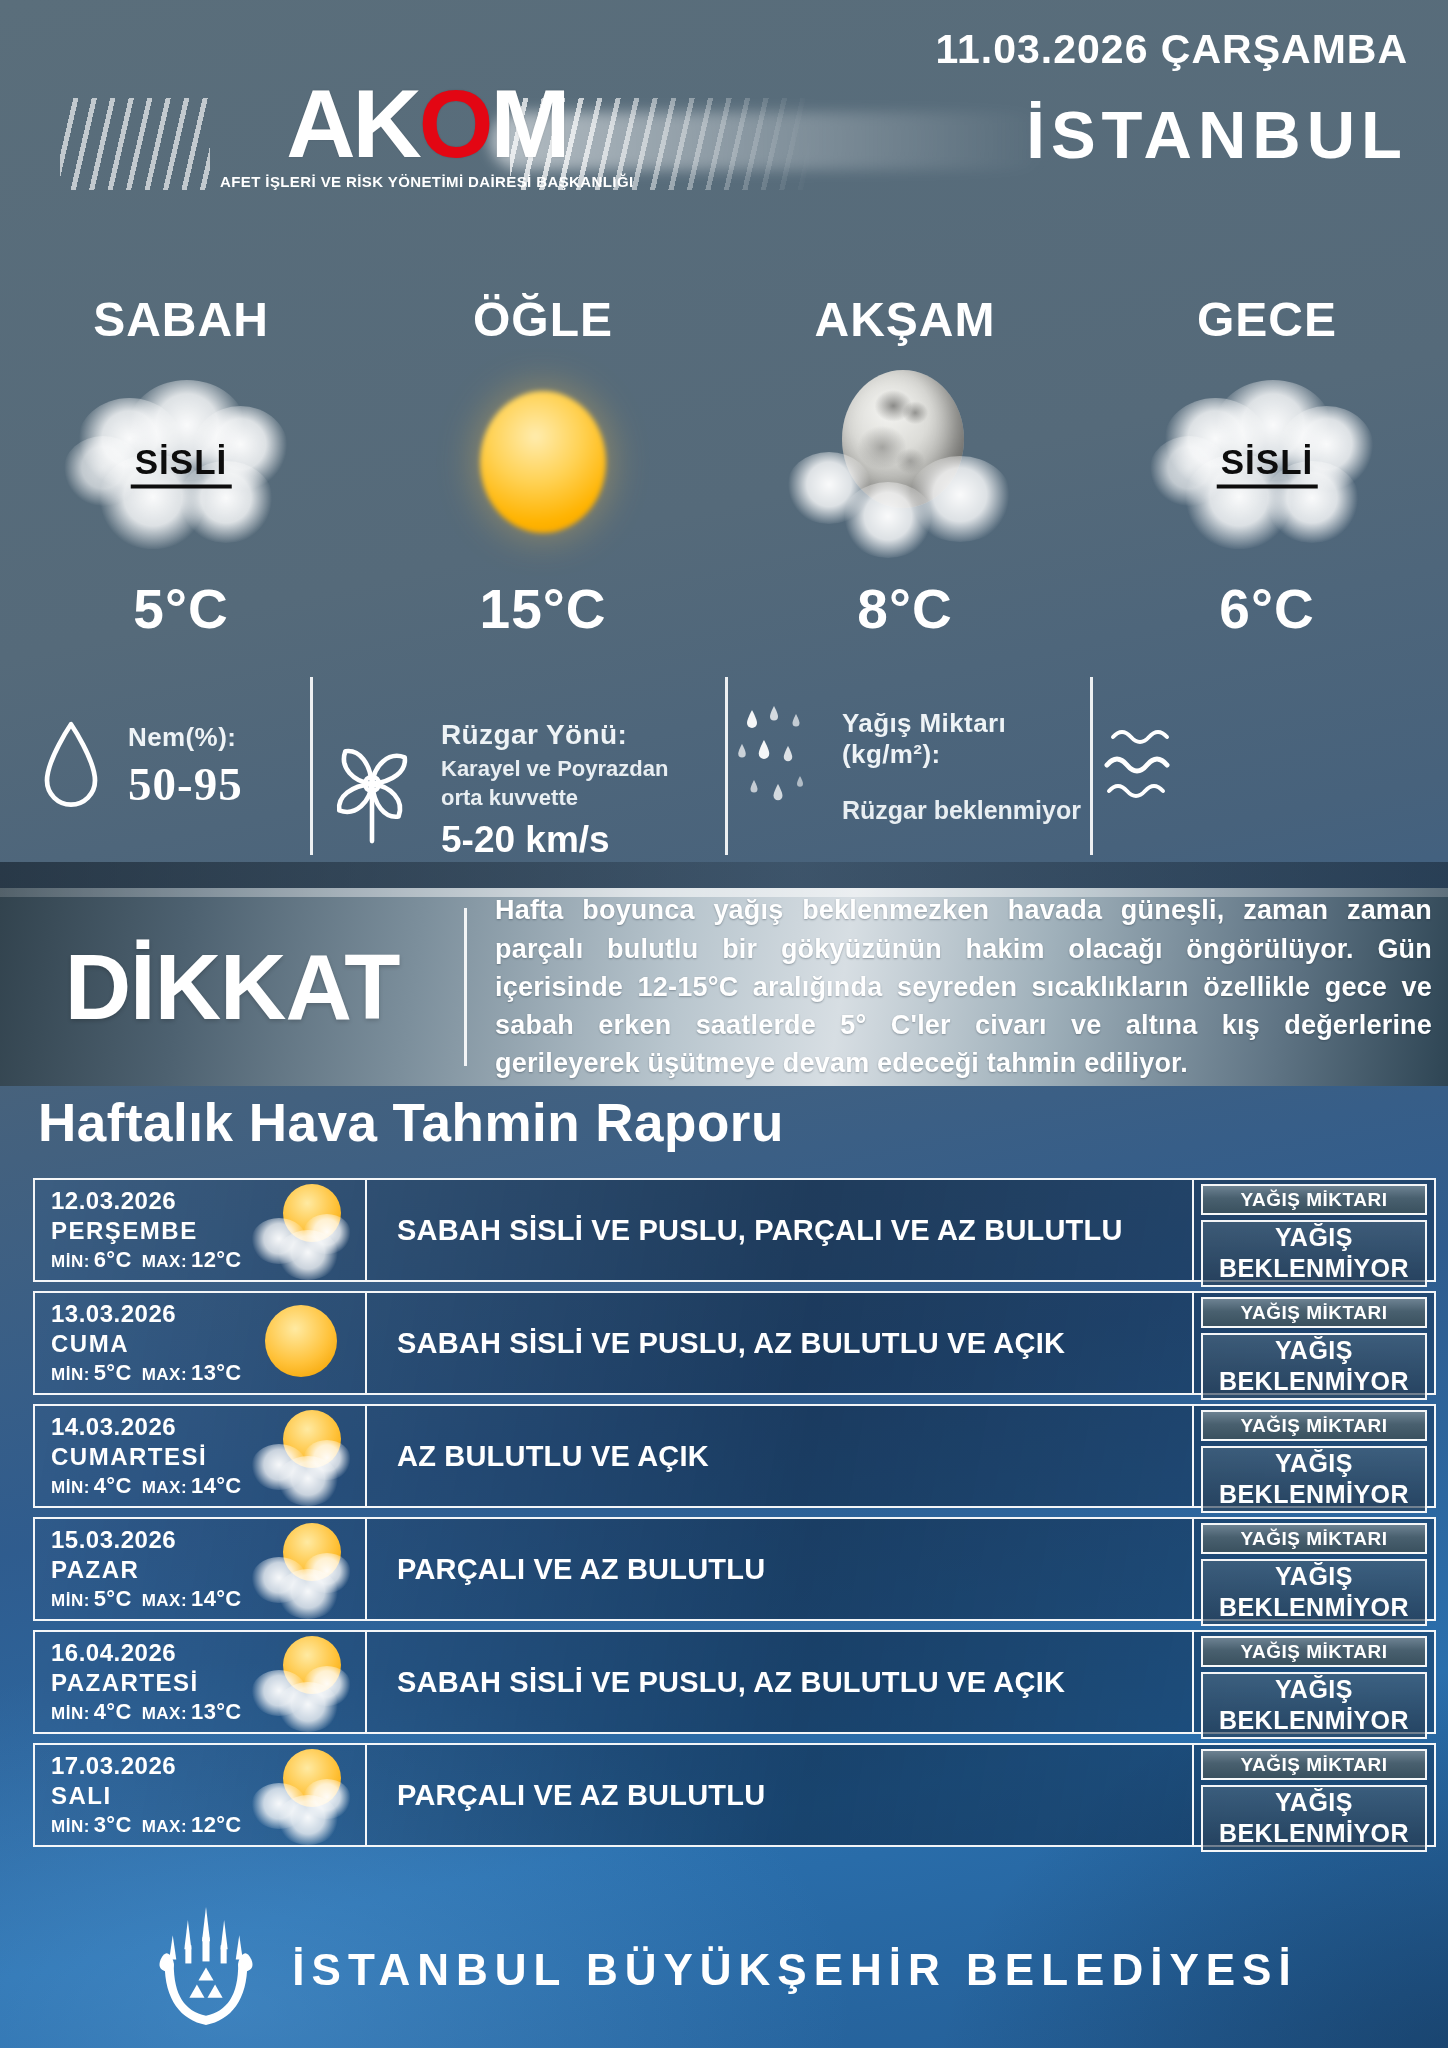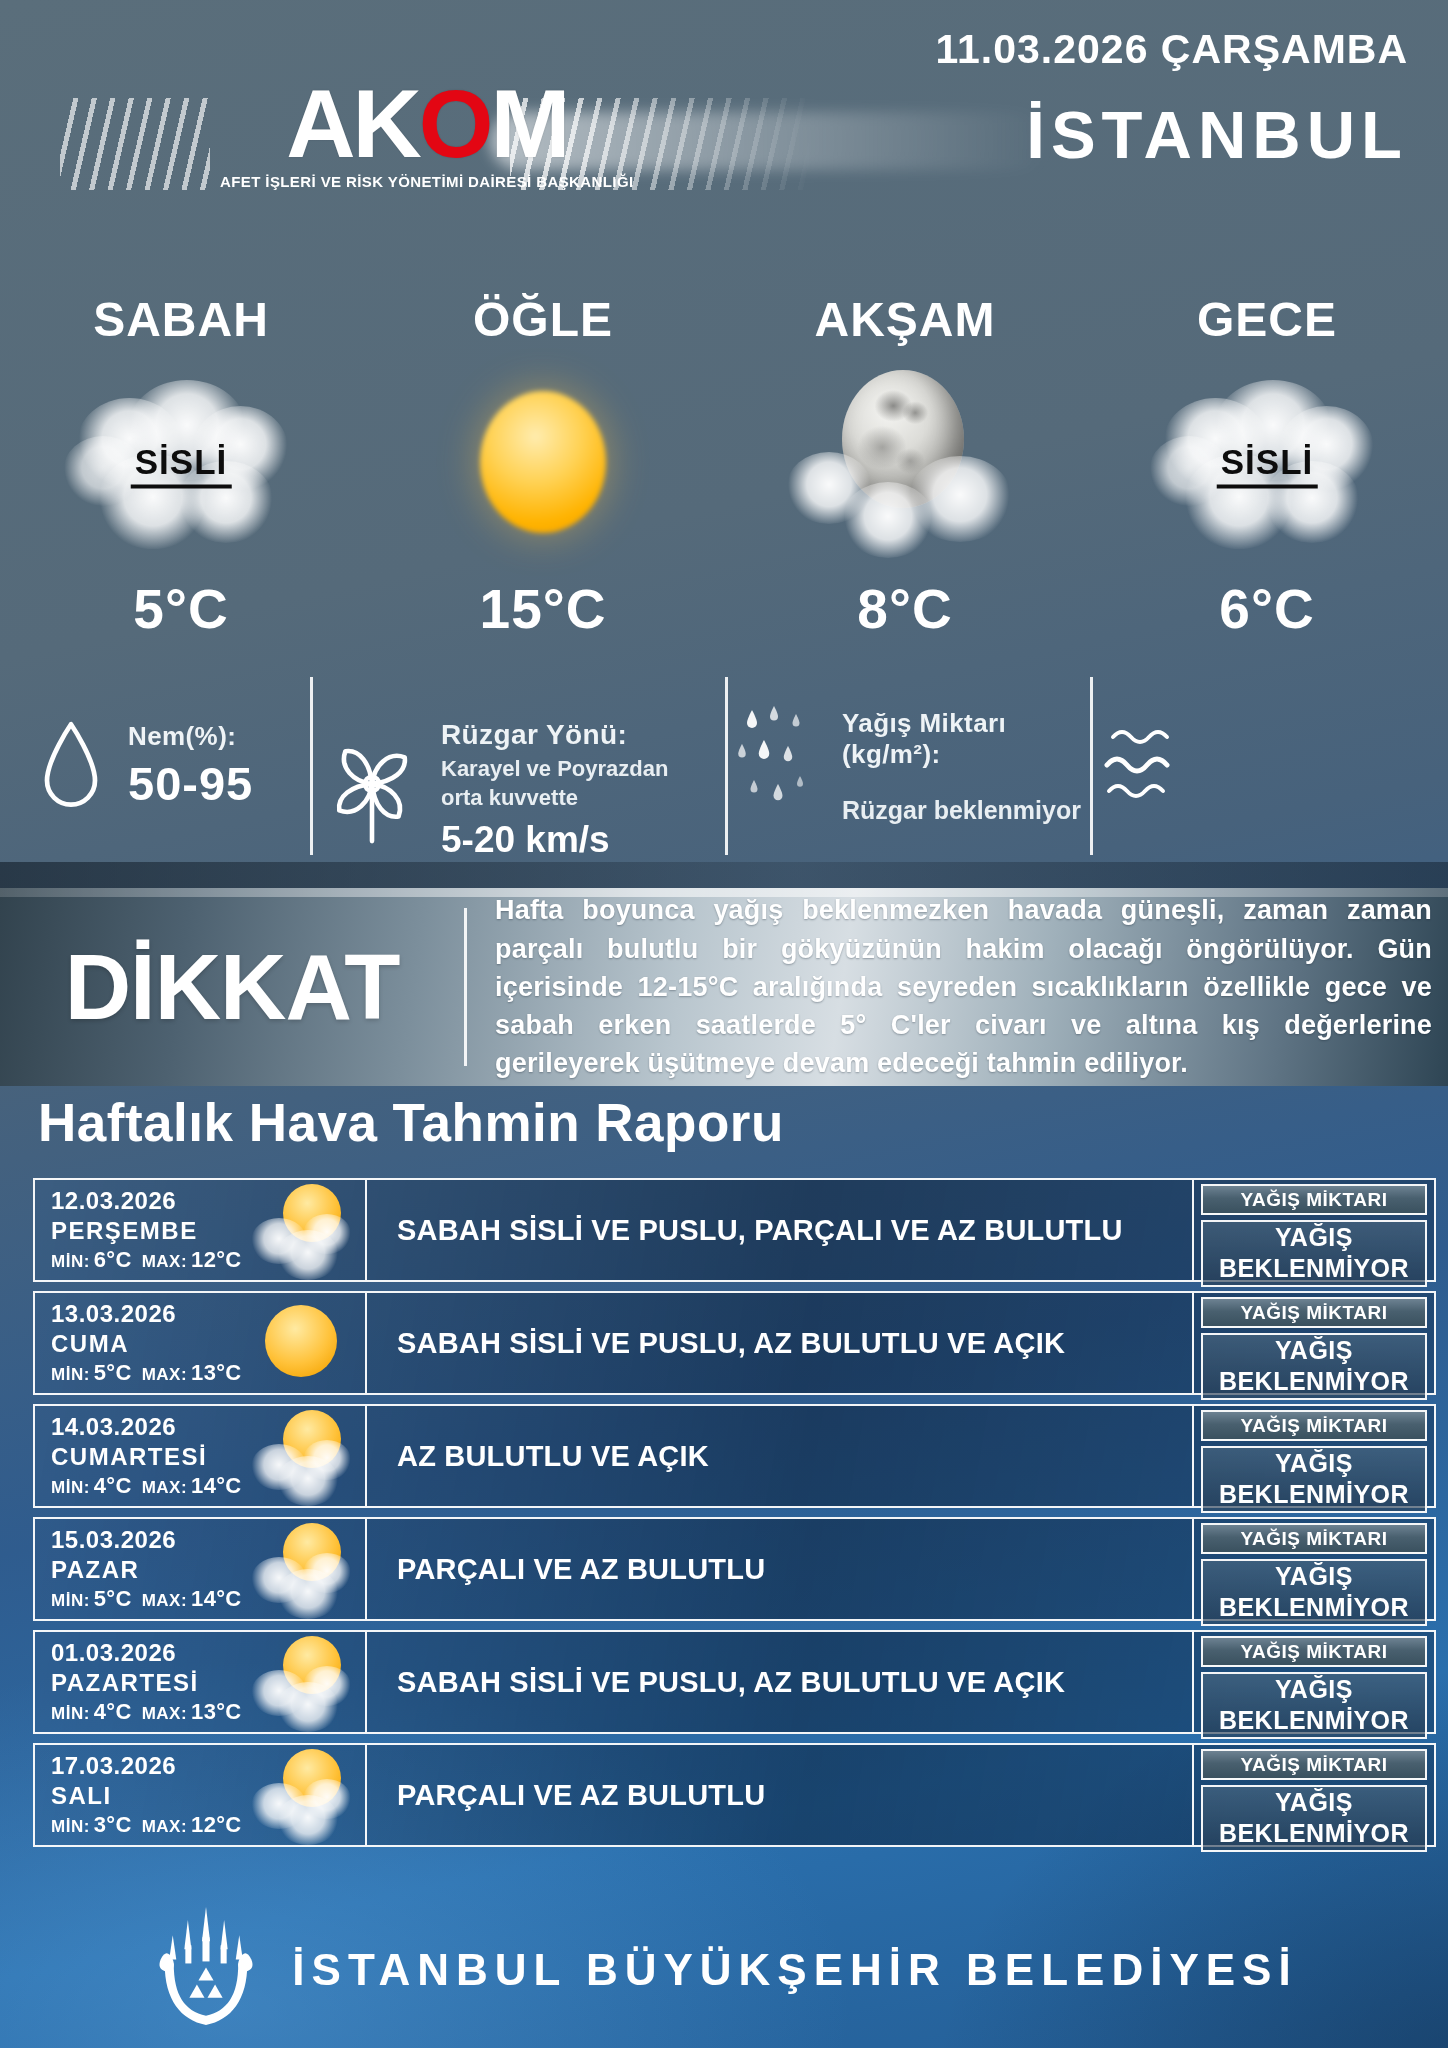--- a/index.html
+++ b/index.html
@@ -67,21 +67,21 @@
   .metrics{position:absolute; top:668px; left:22px; right:18px; height:196px; display:flex; align-items:center;}
   .metric{display:flex; align-items:center; box-sizing:border-box;}
   .m-divider{width:3px; height:178px; background:rgba(255,255,255,.9); flex:0 0 auto;}
   .m1{width:288px; padding-left:14px;}
   .m2{width:412px; padding-left:12px;margin-top:48px;}
   .m3{width:362px; padding-left:6px;}
   .m4{flex:1; padding-left:6px;}
   .m-icon{flex:0 0 auto; display:flex; align-items:center; justify-content:center;}
   .m-text{margin-left:22px;}
   .m-label{font-size:26px; font-weight:600; color:#eef3f6; letter-spacing:.4px;}
-  .m1 .m-value{font-size:47px; font-weight:700; letter-spacing:1px; margin-top:4px;}
+  .m1 .m-value{font-size:47px; font-weight:700; letter-spacing:1px; margin-top:4px;font-family:Liberation Serif, serif;}
   .m2 .m-label{font-size:28px;}
   .m-desc{font-size:22px; font-weight:600; color:#e8eef2; width:230px; line-height:1.3; margin-top:4px;}
   .m2 .m-value{font-size:37px; font-weight:700; margin-top:6px;}
   .m3 .m-value{font-size:25px; font-weight:600; margin-top:26px; color:#e8eef2;}
   .m4 .m-value{font-size:41px; font-weight:700; margin-top:8px; text-align:center;}
   
   .preband{position:absolute; top:862px; left:0; width:100%; height:26px;
     background:linear-gradient(90deg, rgba(10,20,30,.55), rgba(35,50,65,.30) 55%, rgba(10,22,34,.45));}
   .warning{position:absolute; top:888px; left:0; width:100%; height:198px; display:flex; align-items:center;
     background:linear-gradient(98deg,#32434e 0%,#4d6170 13%,#7c8f9c 29%,#b9c6ce 47%,#d7dee3 58%,#9fb0ba 72%,#5f7484 88%,#2e4554 100%);}
@@ -359,21 +359,21 @@
       </div>
       <div class="c-desc">PARÇALI VE AZ BULUTLU</div>
       <div class="c-precip">
         <div class="chip">YAĞIŞ MİKTARI</div>
         <div class="pval">YAĞIŞ BEKLENMİYOR</div>
       </div>
     </div>
 
     <div class="wrow">
       <div class="c-left">
-        <div class="c-date">01.03.2026</div>
+        <div class="c-date">16.04.2026</div>
         <div class="c-day">PAZARTESİ</div>
         <div class="c-minmax"><span class="mm-label">MİN:</span><span class="mm-val">4°C</span><span class="mm-label">MAX:</span><span class="mm-val">13°C</span></div>
         <div class="rowicon">
             <i class="rs"></i>
             <i class="rp rp1"></i>
             <i class="rp rp3"></i>
             <i class="rp rp2"></i>
           </div>
       </div>
       <div class="c-desc">SABAH SİSLİ VE PUSLU, AZ BULUTLU VE AÇIK</div>

